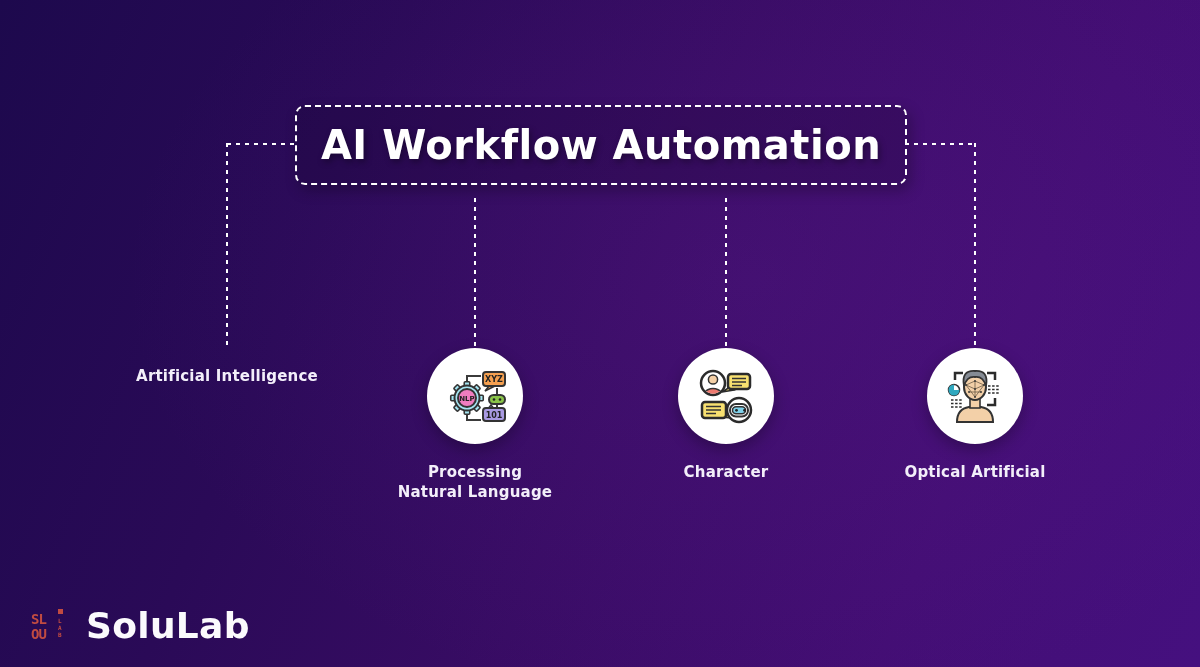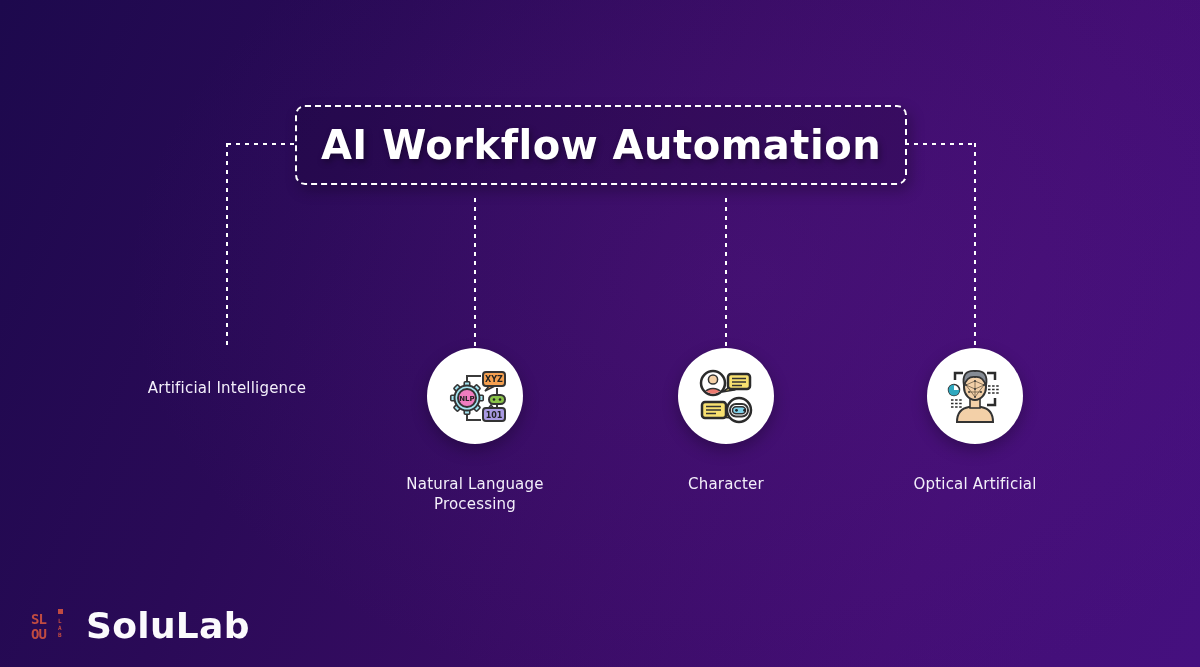--- a/index.html
+++ b/index.html
@@ -28,21 +28,21 @@
   .v-dash{position:absolute;width:2px;
     background-image:repeating-linear-gradient(180deg,#ffffff 0 4px,rgba(0,0,0,0) 4px 9px);}
   
   .node{position:absolute;top:348px;width:220px;text-align:center;}
   .node .circle{
     width:96px;height:96px;border-radius:50%;background:#ffffff;margin:0 auto;
     display:flex;align-items:center;justify-content:center;
     box-shadow:0 6px 16px rgba(0,0,0,0.28);
   }
   .node .label{
-    margin-top:30px;color:#f3effa;font-size:15px;line-height:20px;font-weight:400;
+    margin-top:18px;color:#f3effa;font-size:15px;line-height:20px;font-weight:700;
     letter-spacing:0.2px;
   }
   
   .footer-logo{position:absolute;left:30px;top:606px;display:flex;align-items:center;gap:18px;}
   .brand-text{color:#fbfafd;font-size:36px;font-weight:600;letter-spacing:0.3px;line-height:1;}
 </style>
 </head>
 <body>
 
 <div class="stage">
@@ -86,22 +86,22 @@
         <text x="51" y="18" text-anchor="middle" font-size="8" font-weight="bold" fill="#222222">XYZ</text>
         <rect x="46" y="31" width="16" height="9" rx="4.5" fill="#8ac44a" stroke="#333333" stroke-width="2"></rect>
         <circle cx="51" cy="35.5" r="1.3" fill="#222222"></circle>
         <circle cx="57" cy="35.5" r="1.3" fill="#222222"></circle>
         <polygon points="44,46 48,41 52,46" fill="#a99ae2" stroke="#333333" stroke-width="1.5"></polygon>
         <rect x="40" y="44" width="22" height="13" rx="3" fill="#a99ae2" stroke="#333333" stroke-width="2"></rect>
         <text x="51" y="53.5" text-anchor="middle" font-size="8" font-weight="bold" fill="#222222">101</text>
       </svg>
     </div>
     <div class="label">
+      <div>Processing</div>
       <div>Natural Language</div>
-      <div>Processing</div>
     </div>
   </div>
 
   <div class="node" style="left:616px;">
     <div class="circle">
       <svg width="64" height="64" viewBox="0 0 64 64">
         <defs>
             <clipPath id="pclip">
               <circle cx="19" cy="19" r="10.7"></circle>
             </clipPath>

